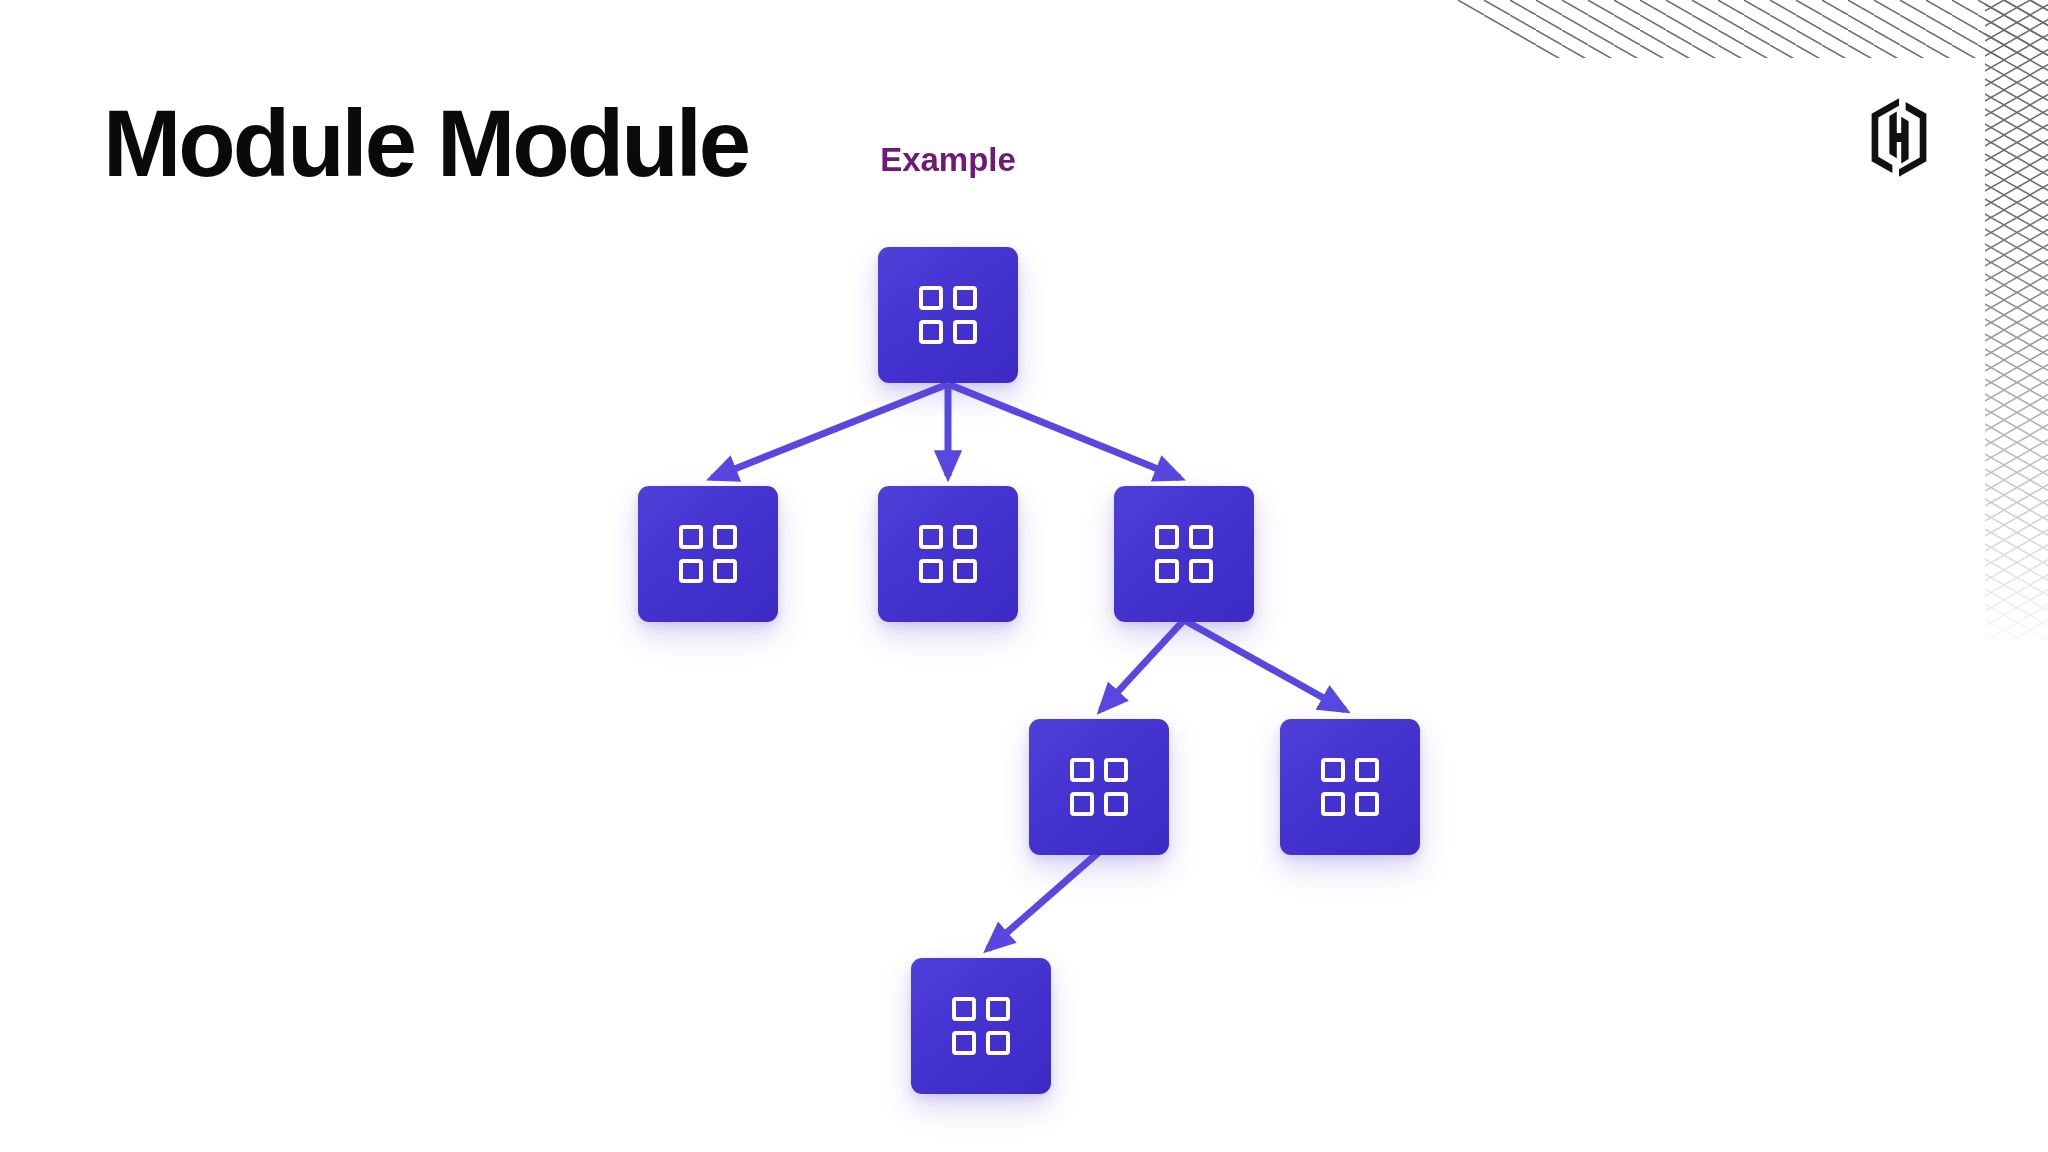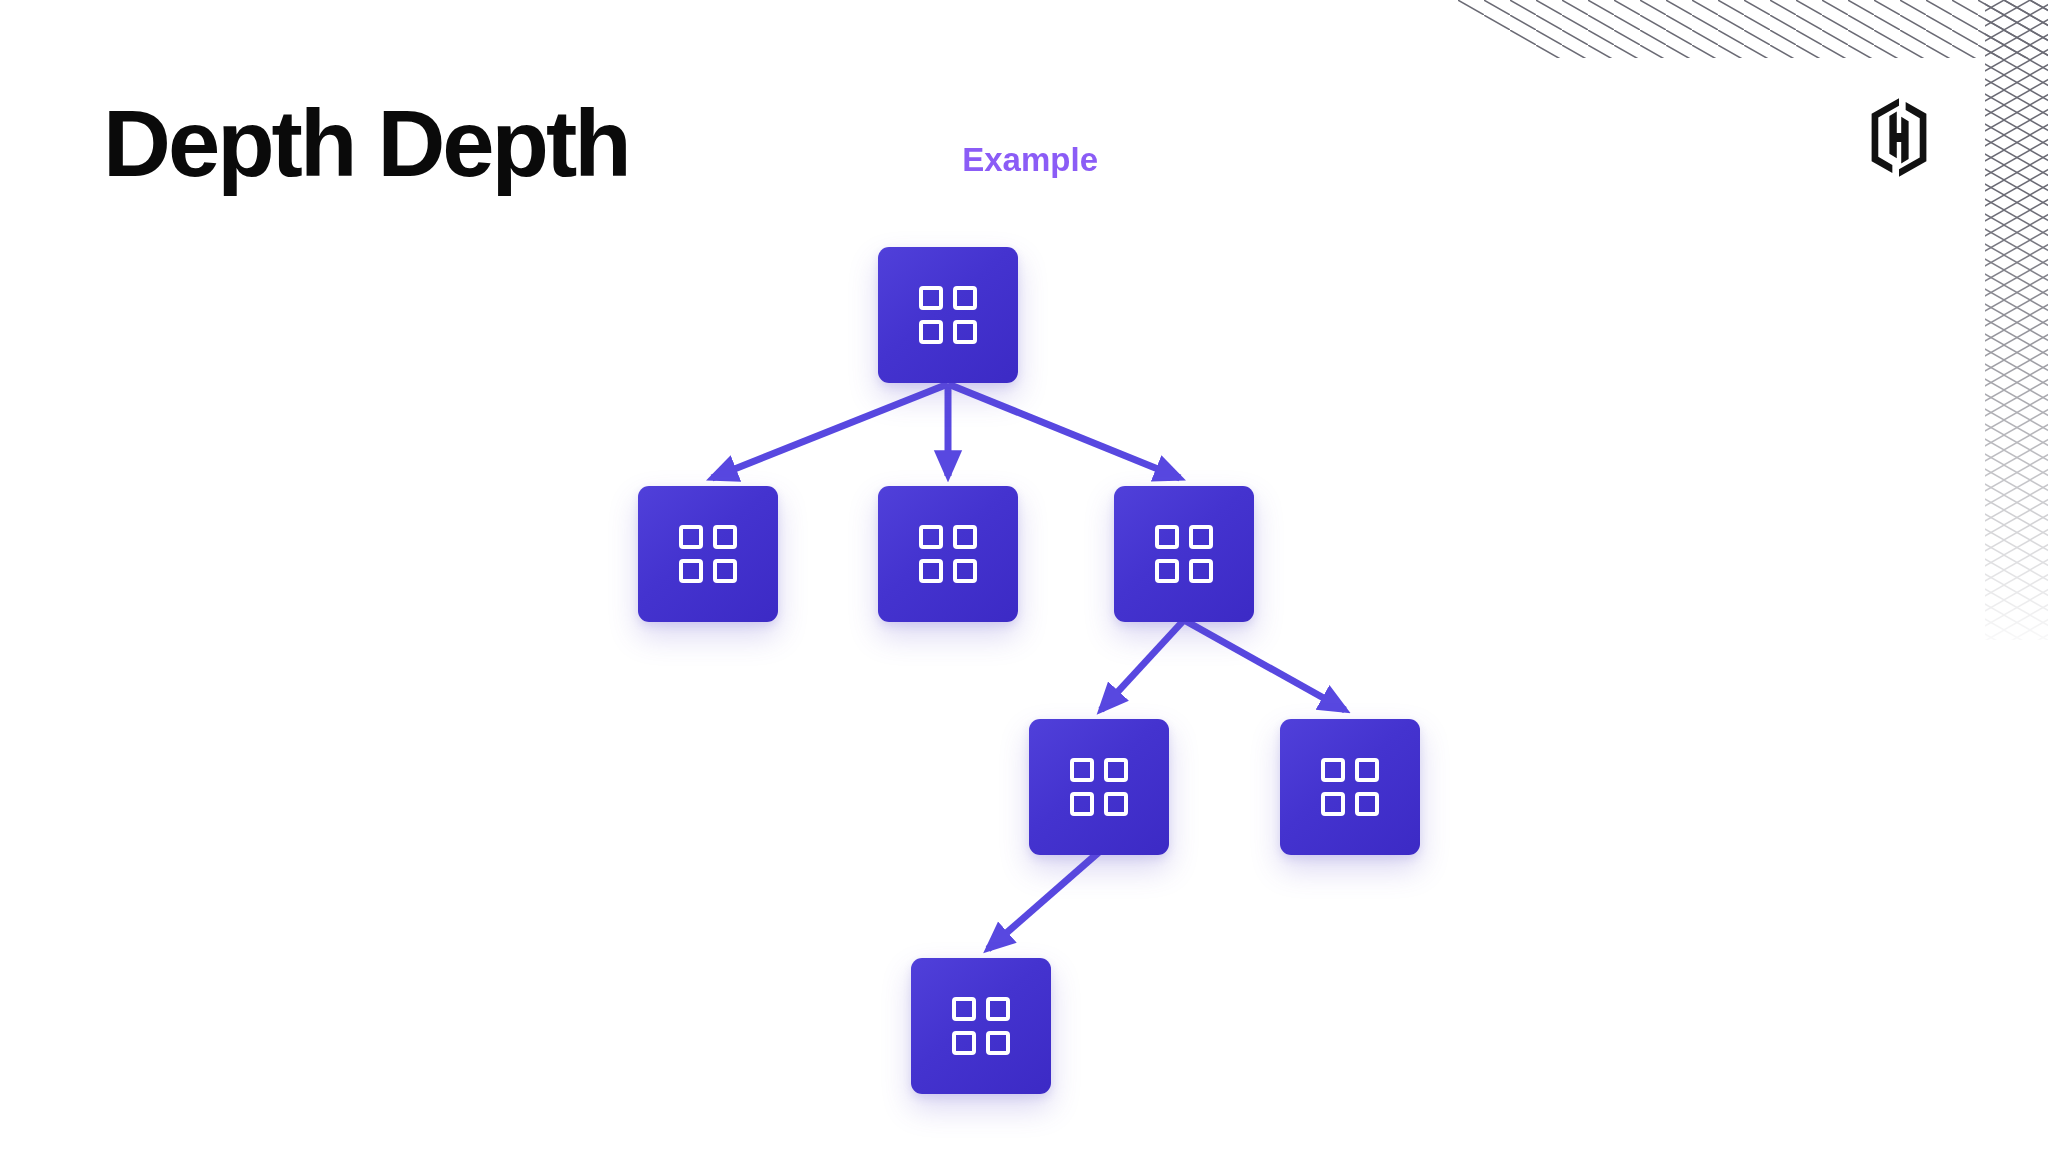--- a/index.html
+++ b/index.html
@@ -15,21 +15,21 @@
   .logo svg{width:100%;height:100%;display:block;}
   
   .title{
     position:absolute;left:103px;top:92px;
     font-size:94px;font-weight:700;letter-spacing:-3px;color:#0a0a0a;
     line-height:1.1;white-space:nowrap;
   }
   
   .root-label{
     position:absolute;left:798px;top:136px;width:300px;
-    text-align:right;font-size:33px;font-weight:700;color:#8b5cf6;
+    text-align:center;font-size:33px;font-weight:700;color:#701a75;
     line-height:47px;
   }
   
   .node{
     position:absolute;width:140px;height:136px;border-radius:11px;
     background:linear-gradient(140deg,#5040da 0%,#4433cf 45%,#3c2ac5 100%);
     box-shadow:0 14px 30px rgba(90,75,200,.22), 0 4px 8px rgba(90,75,200,.14);
     display:flex;align-items:center;justify-content:center;
   }
   .grid-icon{display:grid;grid-template-columns:24px 24px;grid-template-rows:24px 24px;gap:10px;}
@@ -73,21 +73,21 @@
 </svg>
 
 <div class="logo">
   <svg viewBox="0 0 100 112" fill="#111111">
     <polygon points="50,3 13,24 13,88 41,104 41,93 22,82 22,29 50,13"></polygon>
     <polygon points="50,109 87,88 87,24 59,8 59,19 78,30 78,83 50,99"></polygon>
     <polygon points="37,27 47,21 47,50 53,50 53,28 63,34 63,85 53,91 53,62 47,62 47,84 37,78"></polygon>
   </svg>
 </div>
 
-<div class="title">Depth Depth</div>
+<div class="title">Module Module</div>
 
 <div class="root-label">
   <div>Example</div>
 </div>
 
 <svg class="arrows" viewBox="0 0 2048 1152">
   <defs>
     <marker id="ah" viewBox="0 0 10 10" refX="8" refY="5" markerWidth="4.6" markerHeight="4.6" orient="auto-start-reverse">
       <path d="M0,0.6 L10,5 L0,9.4 Z" fill="#5848e0"></path>
     </marker>

